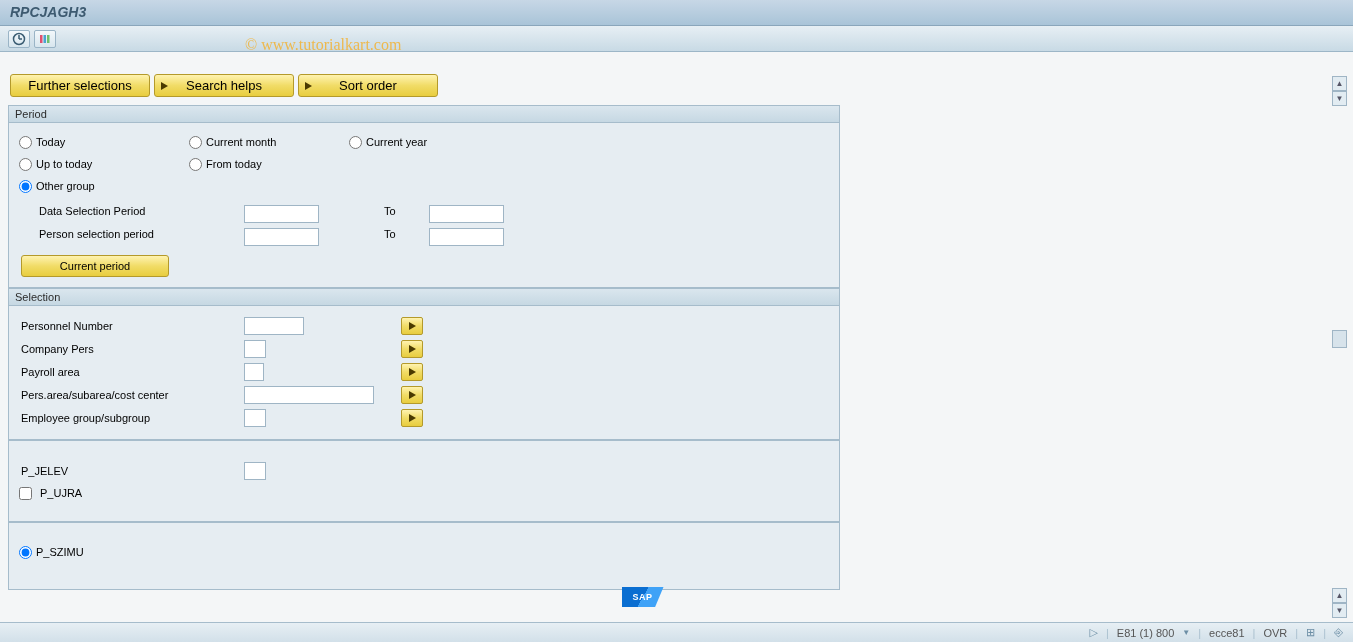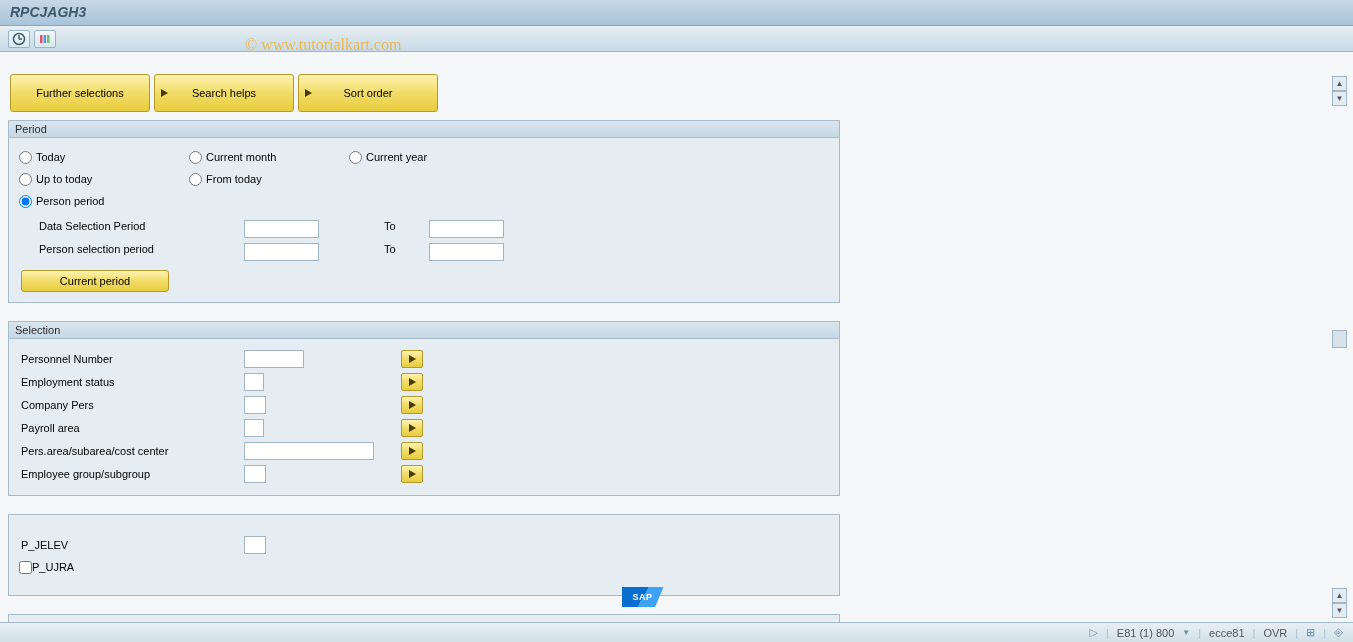--- a/index.html
+++ b/index.html
@@ -62,45 +62,45 @@
       overflow-y: scroll;
       padding: 20px 8px 0 8px;
     }
 
     
     .push-row { display: flex; gap: 4px; margin: 2px 0 8px 2px; }
     .push-btn, .arrow-push-btn {
       background: linear-gradient(to bottom, #fff3b0 0%, #f1dc67 50%, #e8cd3f 100%);
       border: 1px solid #b49a2b;
       border-radius: 3px;
-      height: 38px;
+      height: 23px;
       display: inline-flex;
       align-items: center;
       justify-content: center;
-      font-size: 11px;
+      font-size: 13px;
       color: #000;
       cursor: pointer;
       padding: 0 10px;
       min-width: 140px;
     }
     .arrow-push-btn { position: relative; }
     .arrow-push-btn::before {
       content: "";
       position: absolute;
       left: 6px; top: 50%; transform: translateY(-50%);
       width: 0; height: 0;
       border-top: 4px solid transparent;
       border-bottom: 4px solid transparent;
       border-left: 7px solid #4a3a00;
     }
 
     
     .group {
       border: 1px solid #a6bccb;
-      margin-bottom: 18px;
+      margin-bottom: 0;
       width: 832px;
       background: #e6edf2;
     }
     .group-header {
       background: linear-gradient(to bottom, #dae6ee, #c6d8e3);
       border-bottom: 1px solid #a6bccb;
       padding: 2px 6px;
       font-size: 11px;
       color: #2b2b2b;
     }
@@ -155,21 +155,21 @@
     }
     .more-btn::after {
       content: "";
       width: 0; height: 0;
       border-top: 4px solid transparent;
       border-bottom: 4px solid transparent;
       border-left: 7px solid #4a3a00;
     }
 
     
-    .chk-row { display: flex; align-items: center; gap: 0; height: 22px; }
+    .chk-row { display: flex; align-items: center; gap: 8px; height: 22px; }
 
     
     .statusbar {
       position: absolute;
       bottom: 0; left: 0; right: 0;
       height: 20px;
       background: linear-gradient(to bottom, #e7eff4, #d2e0e9);
       border-top: 1px solid #a6bccb;
       display: flex;
       align-items: center;
@@ -292,21 +292,21 @@
               <span>Up to today</span>
             </label>
           <label class="radio-col-2">
               <input type="radio" name="period" style="">
               <span>From today</span>
             </label>
         </div>
         <div class="radio-row">
           <label class="radio-col-1">
               <input type="radio" name="period" checked="" style="">
-              <span>Person period</span>
+              <span>Other group</span>
             </label>
         </div>
         <div style="height:8px"></div>
         <div class="form-row">
           <div class="flabel">Data Selection Period</div>
           <input type="text" class="inp-75" value="" style="">
           <div class="to-label">To</div>
           <input type="text" class="inp-75" value="" style="">
         </div>
         <div class="form-row">
@@ -318,25 +318,20 @@
         <button class="payroll-btn">Current period</button>
       </div>
     </div>
 
     <div class="group">
       <div class="group-header">Selection</div>
       <div class="group-body">
         <div class="sel-row">
           <div class="sel-label">Personnel Number</div>
           <div class="sel-input-slot"><input type="text" class="inp-60" style=""></div>
-          <div class="more-btn"></div>
-        </div>
-        <div class="sel-row">
-          <div class="sel-label">Employment status</div>
-          <div class="sel-input-slot"><input type="text" class="inp-20" style=""></div>
           <div class="more-btn"></div>
         </div>
         <div class="sel-row">
           <div class="sel-label">Company Pers</div>
           <div class="sel-input-slot"><input type="text" class="inp-30" style=""></div>
           <div class="more-btn"></div>
         </div>
         <div class="sel-row">
           <div class="sel-label">Payroll area</div>
           <div class="sel-input-slot"><input type="text" class="inp-20" style=""></div>

